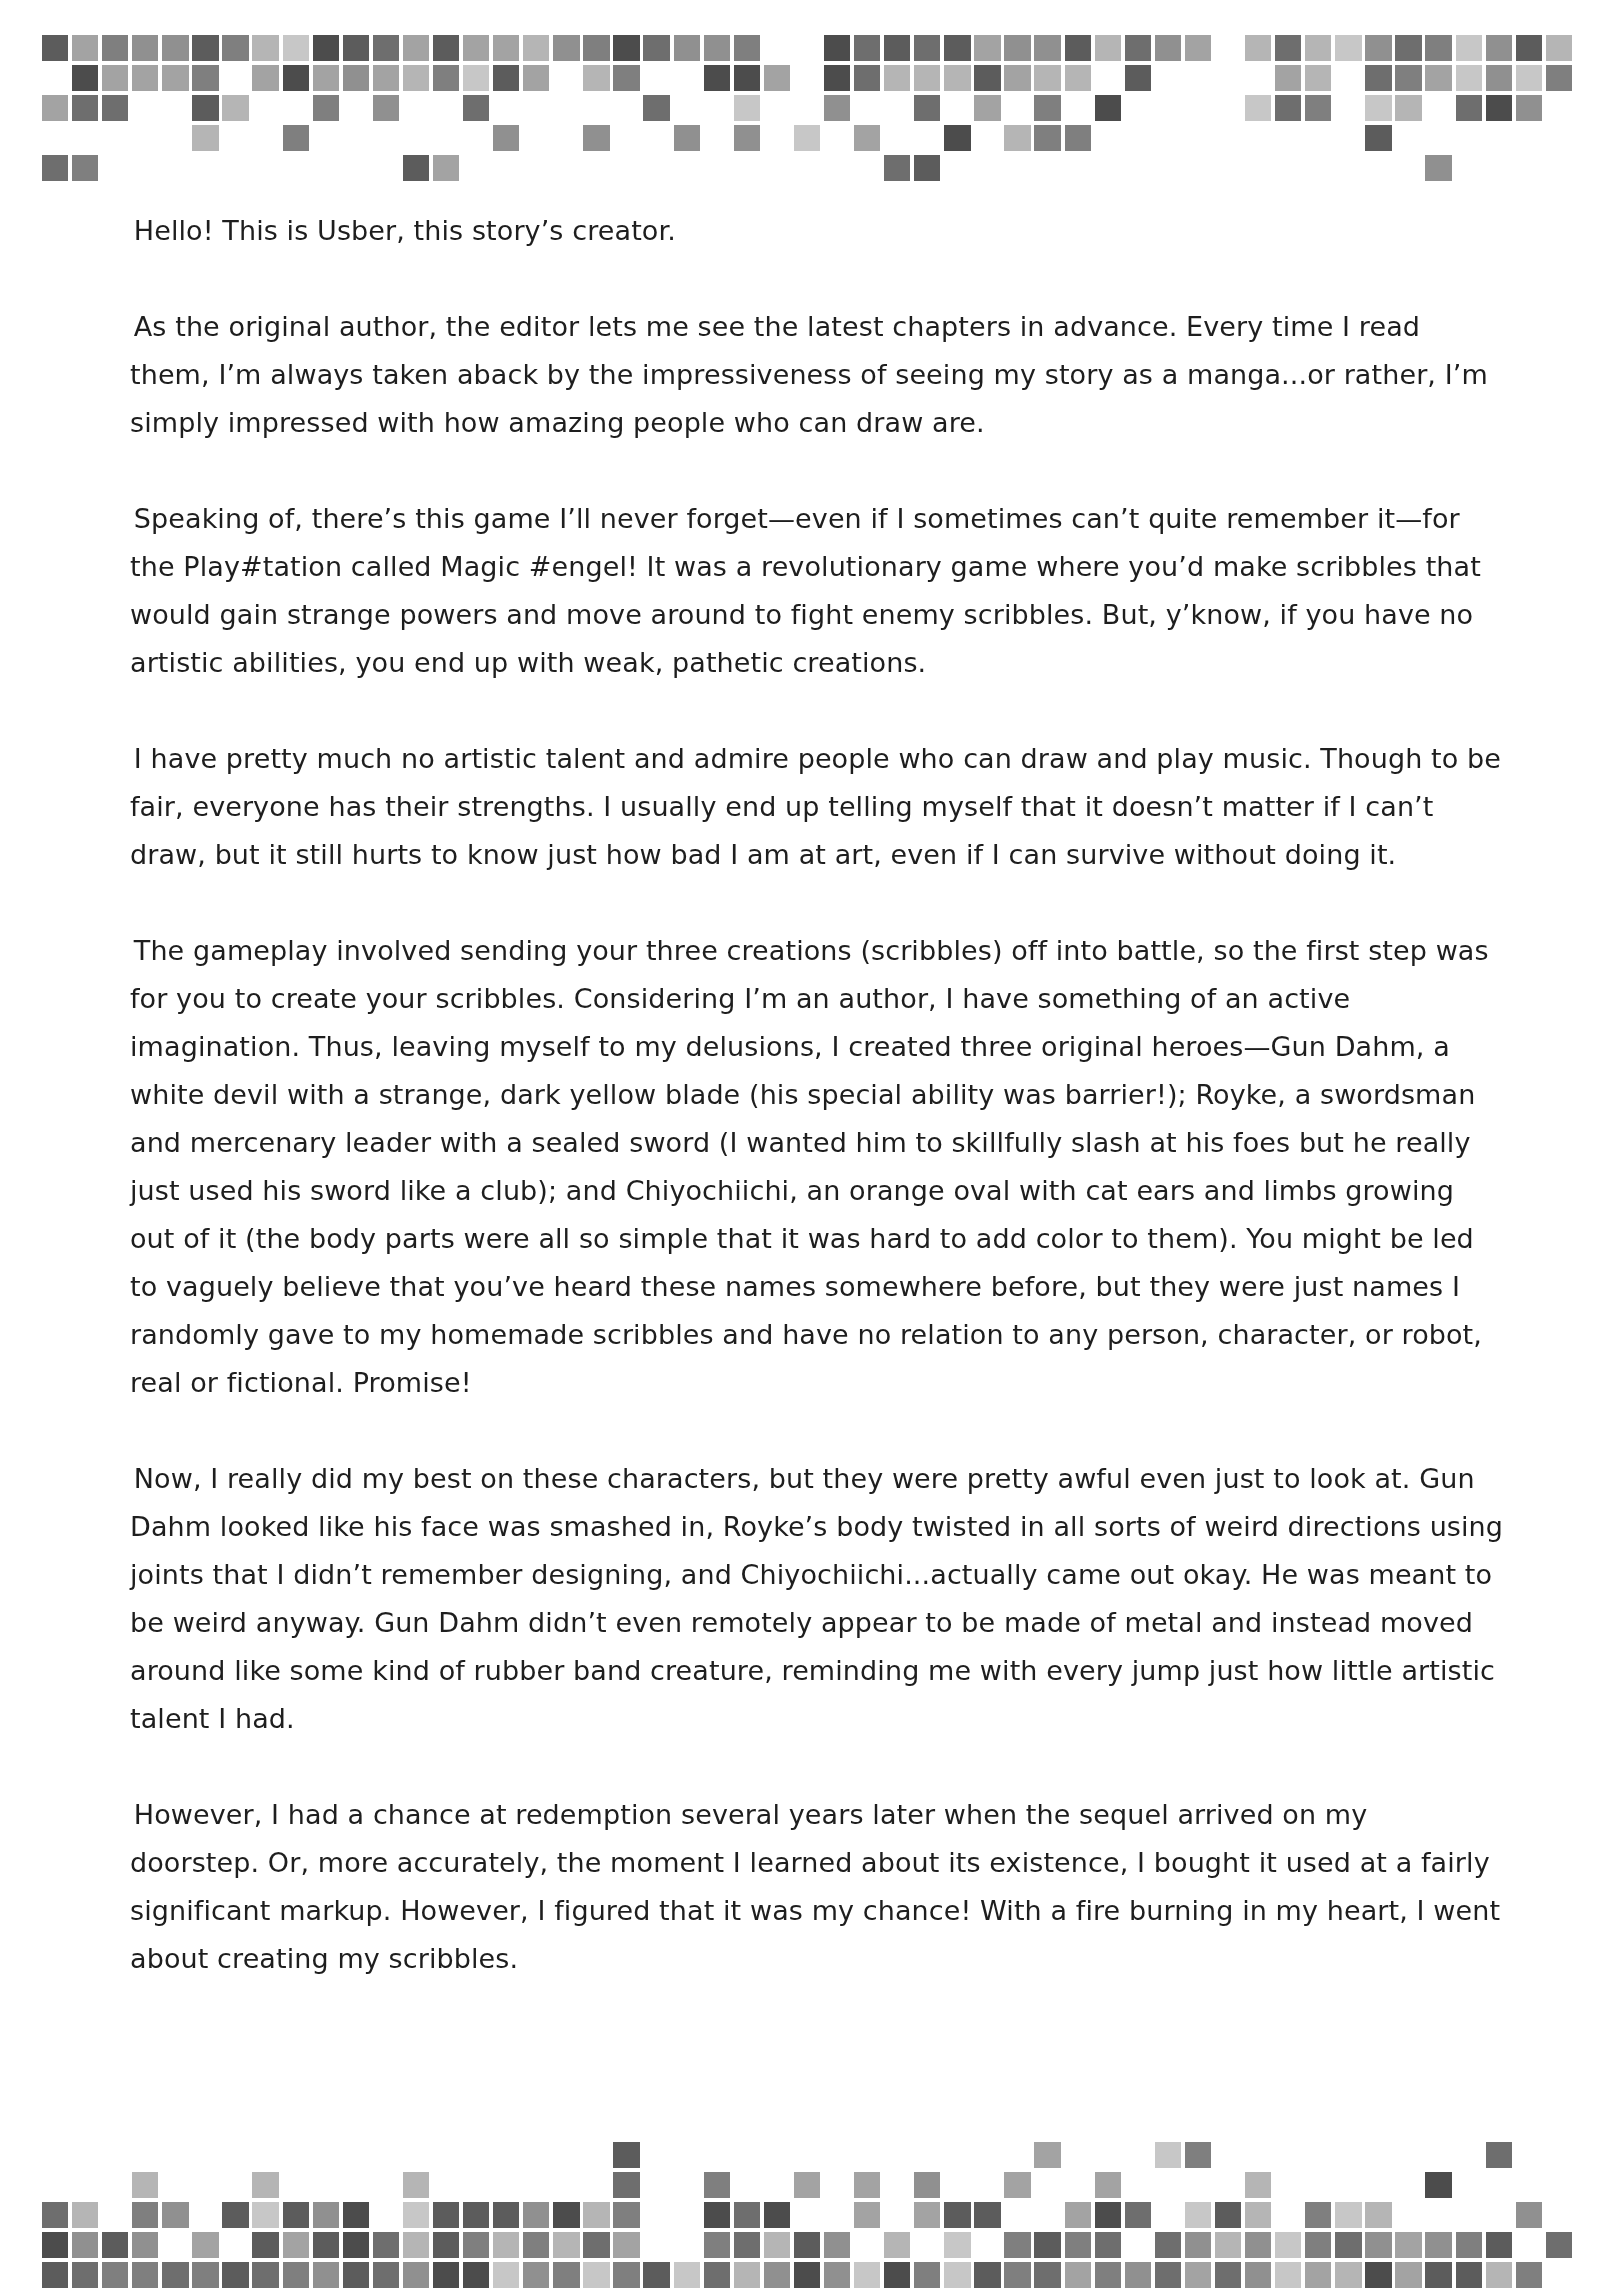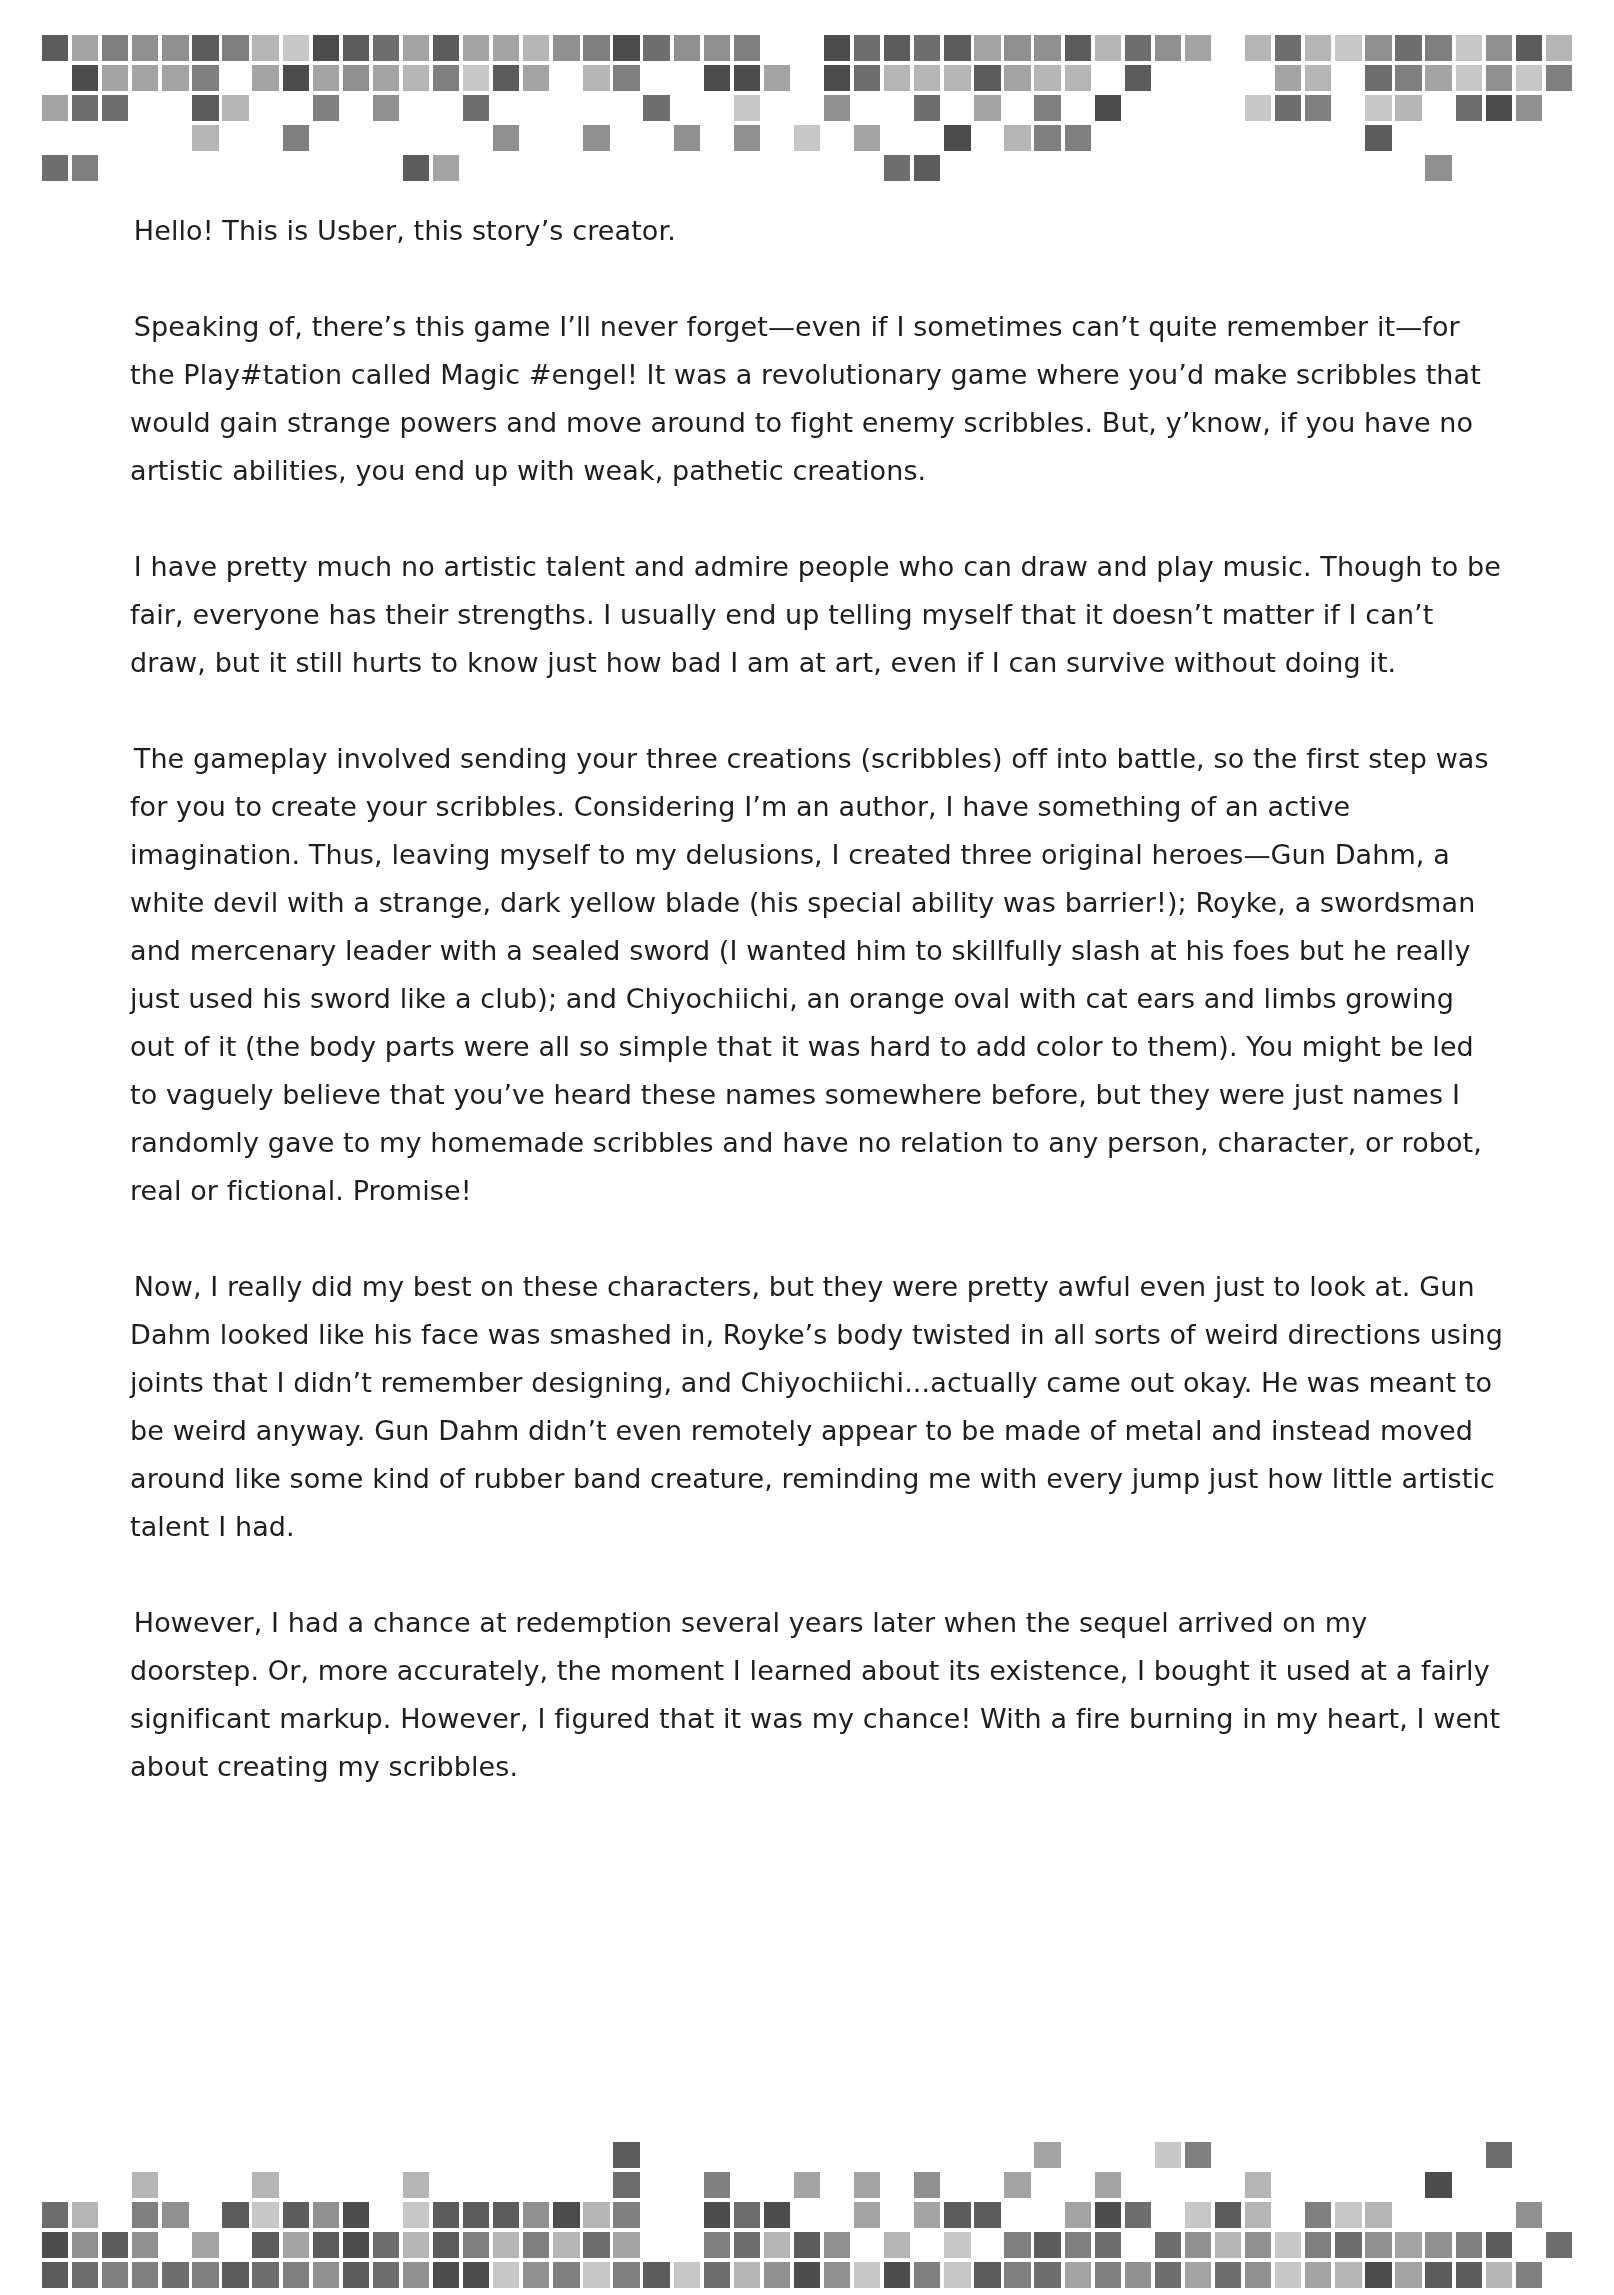--- a/index.html
+++ b/index.html
@@ -321,20 +321,21 @@
         <div class="mcell" style="background: rgb(144, 144, 144);"></div>
         <div class="mcell"></div>
         <div class="mcell"></div>
         <div class="mcell"></div>
         <div class="mcell"></div>
       </div>
     </div>
 
   <div class="content">
     <p class="para">Hello! This is Usber, this story’s creator.</p>
+    <p class="para">As the original author, the editor lets me see the latest chapters in advance. Every time I read them, I’m always taken aback by the impressiveness of seeing my story as a manga...or rather, I’m simply impressed with how amazing people who can draw are.</p>
     <p class="para">Speaking of, there’s this game I’ll never forget—even if I sometimes can’t quite remember it—for the Play#tation called Magic #engel! It was a revolutionary game where you’d make scribbles that would gain strange powers and move around to fight enemy scribbles. But, y’know, if you have no artistic abilities, you end up with weak, pathetic creations.</p>
     <p class="para">I have pretty much no artistic talent and admire people who can draw and play music. Though to be fair, everyone has their strengths. I usually end up telling myself that it doesn’t matter if I can’t draw, but it still hurts to know just how bad I am at art, even if I can survive without doing it.</p>
     <p class="para">The gameplay involved sending your three creations (scribbles) off into battle, so the first step was for you to create your scribbles. Considering I’m an author, I have something of an active imagination. Thus, leaving myself to my delusions, I created three original heroes—Gun Dahm, a white devil with a strange, dark yellow blade (his special ability was barrier!); Royke, a swordsman and mercenary leader with a sealed sword (I wanted him to skillfully slash at his foes but he really just used his sword like a club); and Chiyochiichi, an orange oval with cat ears and limbs growing out of it (the body parts were all so simple that it was hard to add color to them). You might be led to vaguely believe that you’ve heard these names somewhere before, but they were just names I randomly gave to my homemade scribbles and have no relation to any person, character, or robot, real or fictional. Promise!</p>
     <p class="para">Now, I really did my best on these characters, but they were pretty awful even just to look at. Gun Dahm looked like his face was smashed in, Royke’s body twisted in all sorts of weird directions using joints that I didn’t remember designing, and Chiyochiichi...actually came out okay. He was meant to be weird anyway. Gun Dahm didn’t even remotely appear to be made of metal and instead moved around like some kind of rubber band creature, reminding me with every jump just how little artistic talent I had.</p>
     <p class="para">However, I had a chance at redemption several years later when the sequel arrived on my doorstep. Or, more accurately, the moment I learned about its existence, I bought it used at a fairly significant markup. However, I figured that it was my chance! With a fire burning in my heart, I went about creating my scribbles.</p>
   </div>
 
   <div class="mosaic bottom">
       <div class="mrow">
         <div class="mcell"></div>

